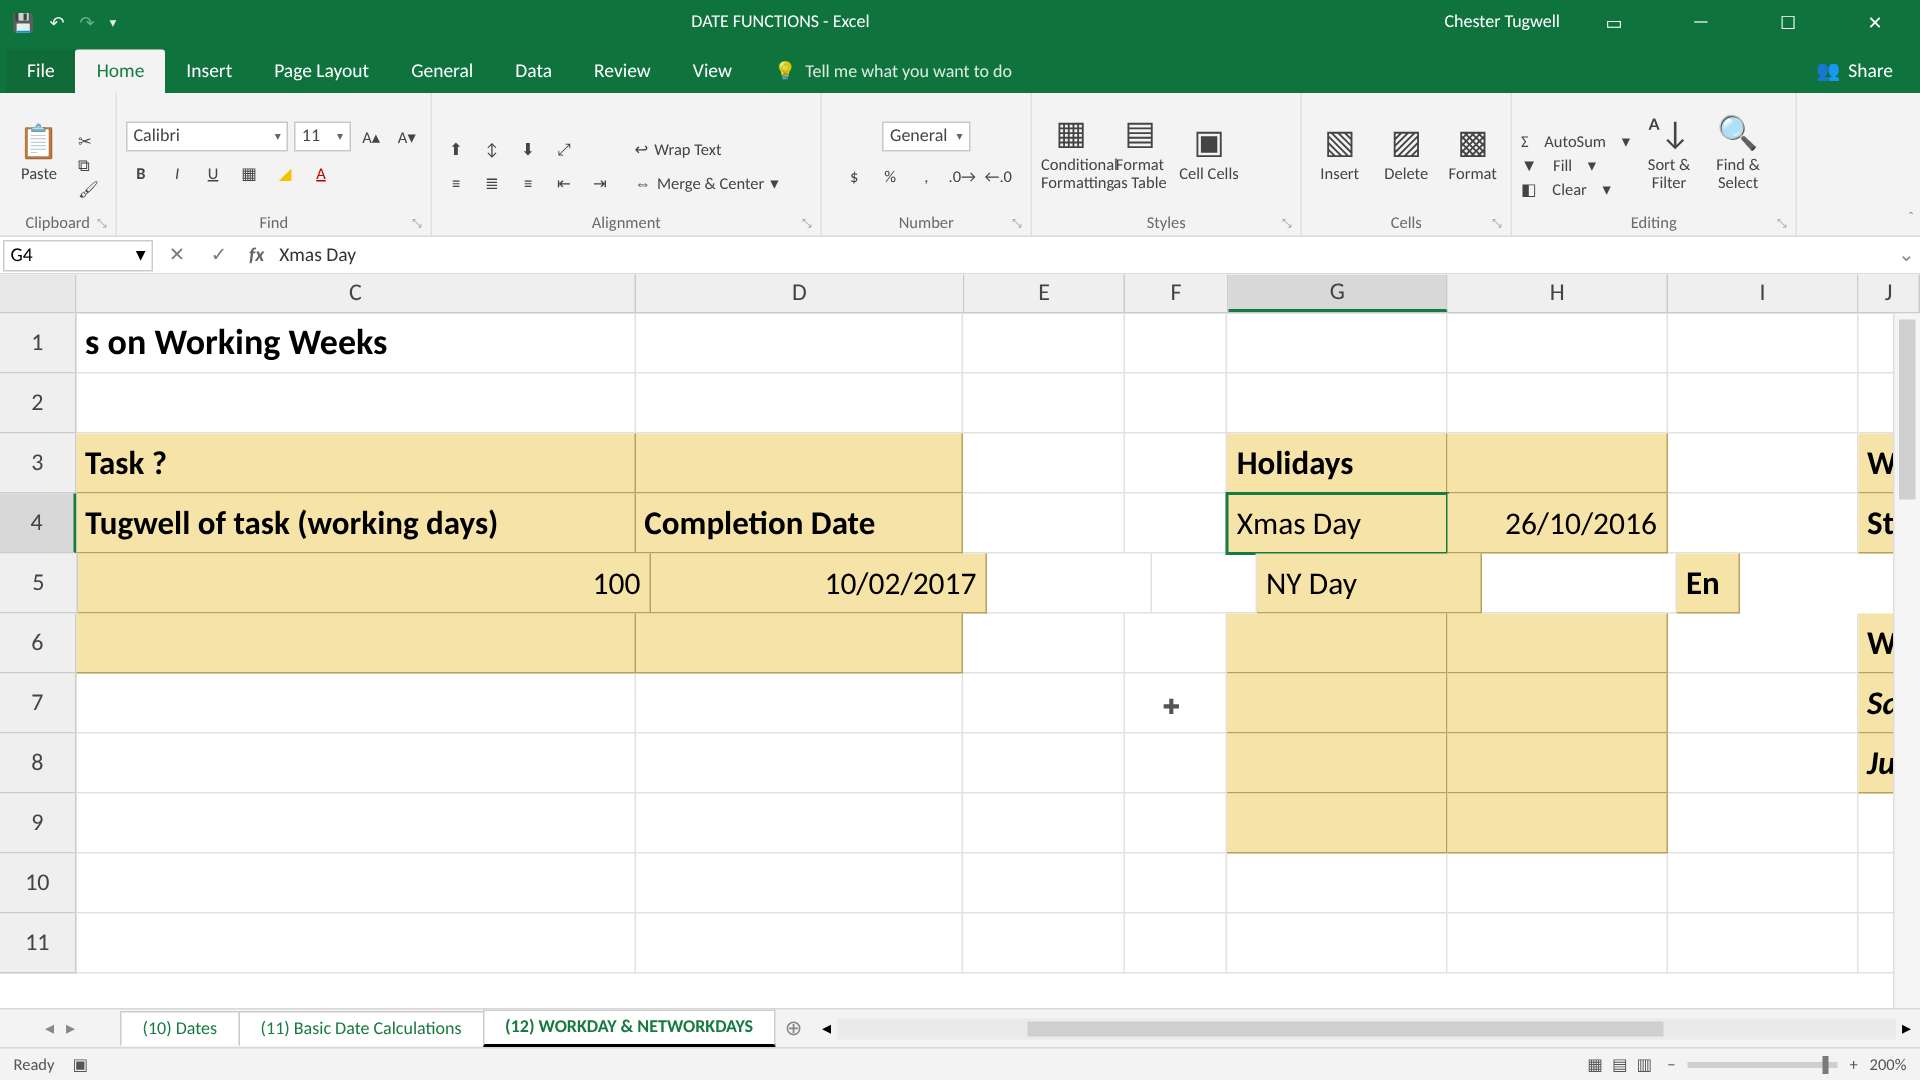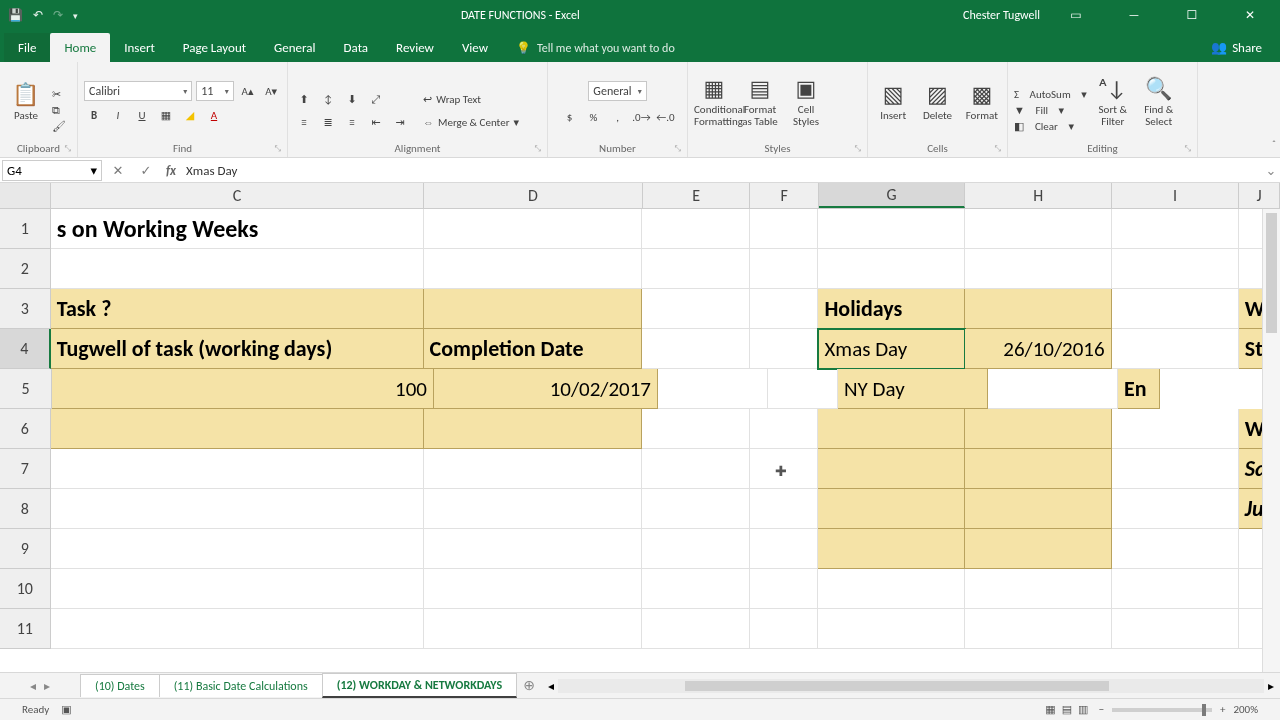--- a/index.html
+++ b/index.html
@@ -50,26 +50,26 @@
 .cell.ybg { background:#f5e3a7; }
 .cell.ybord { border-right:1px solid #b9a25e; border-bottom:1px solid #b9a25e;}
 .cell.right { justify-content:flex-end;}
 .cell.selcell { outline:2px solid #177a40; outline-offset:-1px;}
 .cursor-plus { position:absolute; left:775px; top:calc(26px + 40px*6 + 20px - 6px); font-size:14px; color:#555;}
 .vscroll { position:absolute; right:0; top:26px; width:18px; bottom:0; background:#f5f5f5; border-left:1px solid #ddd;}
 .vscroll .thumb{ position:absolute; top:4px; left:3px; right:3px; height:120px; background:#cfcfcf;}
 .tabs-row { height:26px; display:flex; align-items:center; font-size:12px; border-top:1px solid #d8d8d8; background:#f3f3f3;}
 .tabs-row .nav { width:80px; display:flex; gap:8px; justify-content:center; color:#888;}
 .sheet-tab { padding:4px 14px; background:#fff; border:1px solid #ccc; border-bottom:none; margin-right:-1px; color:#177a40;}
-.sheet-tab.active { border-bottom:2px solid #404040; font-weight:bold; background:#fff;}
+.sheet-tab.active { border-bottom:2px solid #000000; font-weight:bold; background:#fff;}
 .tabs-row .newtab { width:26px; text-align:center; color:#888; font-size:14px;}
 .tabs-row .hscroll { flex:1; display:flex; align-items:center; padding:0 6px;}
 .tabs-row .hscroll .track { flex:1; height:14px; background:#eaeaea; margin:0 4px; position:relative;}
 .tabs-row .hscroll .thumb { position:absolute; left:18%; width:60%; top:2px; bottom:2px; background:#cfcfcf;}
-.status { height:22px; background:#f3f3f3; border-top:1px solid #d8d8d8; display:flex; align-items:center; font-size:11px; color:#555; padding:0 22px;}
+.status { height:22px; background:#f3f3f3; border-top:1px solid #d8d8d8; display:flex; align-items:center; font-size:11px; color:#555; padding:0 9px;}
 .status .spacer{ flex:1;}
 .status .zoom-slider{ width:100px; height:4px; background:#cfcfcf; margin:0 8px; position:relative;}
 .status .zoom-slider .knob{ position:absolute; right:6px; top:-4px; width:4px; height:12px; background:#7a7a7a;}
 .collapse-ribbon { position:absolute; right:4px; top:calc(30px + 32px + 76px); font-size:10px; color:#7a7a7a;}
 </style>
 </head>
 <body>
 
 <div class="titlebar">
   <div class="qat">
@@ -203,21 +203,21 @@
         <div class="btn">←.0</div>
       </div>
     </div>
     <div class="label">Number</div>
   </div>
 
   <div class="group" style="width:180px">
     <div class="body">
       <div class="bigbtn"><span class="ic">▦</span><span>Conditional Formatting</span></div>
       <div class="bigbtn"><span class="ic">▤</span><span>Format as Table</span></div>
-      <div class="bigbtn"><span class="ic">▣</span><span>Cell Styles</span></div>
+      <div class="bigbtn"><span class="ic">▣</span><span>Cell Cells</span></div>
     </div>
     <div class="label">Styles</div>
   </div>
 
   <div class="group" style="width:140px">
     <div class="body">
       <div class="bigbtn"><span class="ic">▧</span><span>Insert</span></div>
       <div class="bigbtn"><span class="ic">▨</span><span>Delete</span></div>
       <div class="bigbtn"><span class="ic">▩</span><span>Format</span></div>
     </div>

